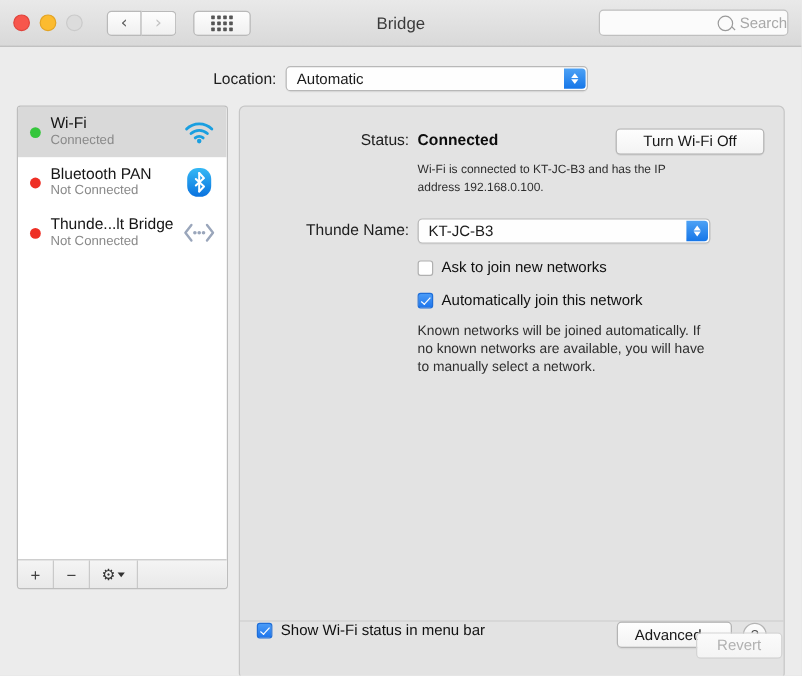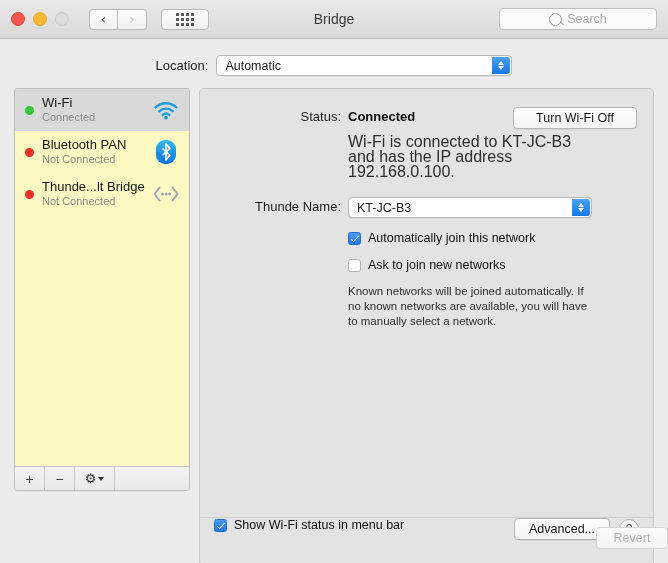--- a/index.html
+++ b/index.html
@@ -109,21 +109,21 @@
     position: absolute;
     right: 11px;
     top: 8px;
     width: 158px;
     height: 22px;
     background: #fbfbfb;
     border: 1px solid #bfbfbf;
     border-radius: 4px;
     display: flex;
     align-items: center;
-    justify-content: center;
+    justify-content: flex-end;
     gap: 5px;
     box-sizing: border-box;
   }
   .searchbox .mag {
     width: 11px; height: 11px;
     border: 1.4px solid #9a9a9a;
     border-radius: 50%;
     position: relative;
     display: block;
   }
@@ -182,34 +182,34 @@
   }
   .arrows .up, .arrows .dn {
     width: 0; height: 0;
     border-left: 3.5px solid transparent;
     border-right: 3.5px solid transparent;
     display: block;
   }
   .arrows .up { border-bottom: 4px solid #fff; }
   .arrows .dn { border-top: 4px solid #fff; }
 
-  #location-popup { width: 296px; }
+  #location-popup { width: 252px; }
 
   
   .body {
     position: relative;
     margin: 12px 14px 0 14px;
     display: flex;
     gap: 9px;
   }
 
   
   .sidebar {
     width: 176px;
-    background: #fef9c3;
+    background: #ffffff;
     border: 1px solid #bdbdbd;
     border-radius: 3px;
     box-sizing: border-box;
     display: flex;
     flex-direction: column;
     height: 403px;
     overflow: hidden;
   }
   .svc-list {
     flex: 1;
@@ -337,21 +337,21 @@
     height: 22px;
     line-height: 20px;
     box-sizing: border-box;
     text-align: center;
     box-shadow: 0 1px 0 rgba(0,0,0,0.05);
     font-family: "Liberation Sans", sans-serif;
   }
   #turn-wifi-off-button { min-width: 124px; }
 
   .status-desc {
-    font-size: 16px;
+    font-size: 10px;
     color: #2e2e2e;
     line-height: 15px;
     margin-top: 5px;
     max-width: 244px;
   }
 
   #network-name-popup { width: 244px; }
 
   .check-line {
     display: flex;
@@ -434,21 +434,21 @@
     color: #4a4a4a;
     display: flex;
     align-items: center;
     justify-content: center;
     box-sizing: border-box;
   }
 
   
   .bottombar {
     position: absolute;
-    right: 0;
+    right: 16px;
     bottom: 14px;
     display: flex;
   }
   .btn.disabled {
     color: #b1b1b1;
     background: linear-gradient(180deg, #fbfbfb 0%, #f4f4f4 100%);
     border-color: #d4d4d4;
     box-shadow: none;
   }
   .btn.wide { min-width: 72px; }
@@ -610,27 +610,27 @@
             <span class="val">KT-JC-B3</span>
             <span class="arrows">
               <span class="up"></span>
                 <span class="dn"></span>
             </span>
           </div>
         </div>
       </div>
 
       <div class="check-line">
+        <span class="cbox off"></span>
+        <span class="check-label">Ask to join new networks</span>
+      </div>
+
+      <div class="check-line">
         <span class="cbox on"></span>
         <span class="check-label">Automatically join this network</span>
-      </div>
-
-      <div class="check-line">
-        <span class="cbox off"></span>
-        <span class="check-label">Ask to join new networks</span>
       </div>
 
       <div class="help-text">Known networks will be joined automatically. If no known networks are available, you will have to manually select a network.</div>
 
       <div class="panel-footer">
         <div class="footer-left">
           <span class="cbox on"></span>
           <span class="check-label">Show Wi-Fi status in menu bar</span>
         </div>
         <div class="footer-right">

